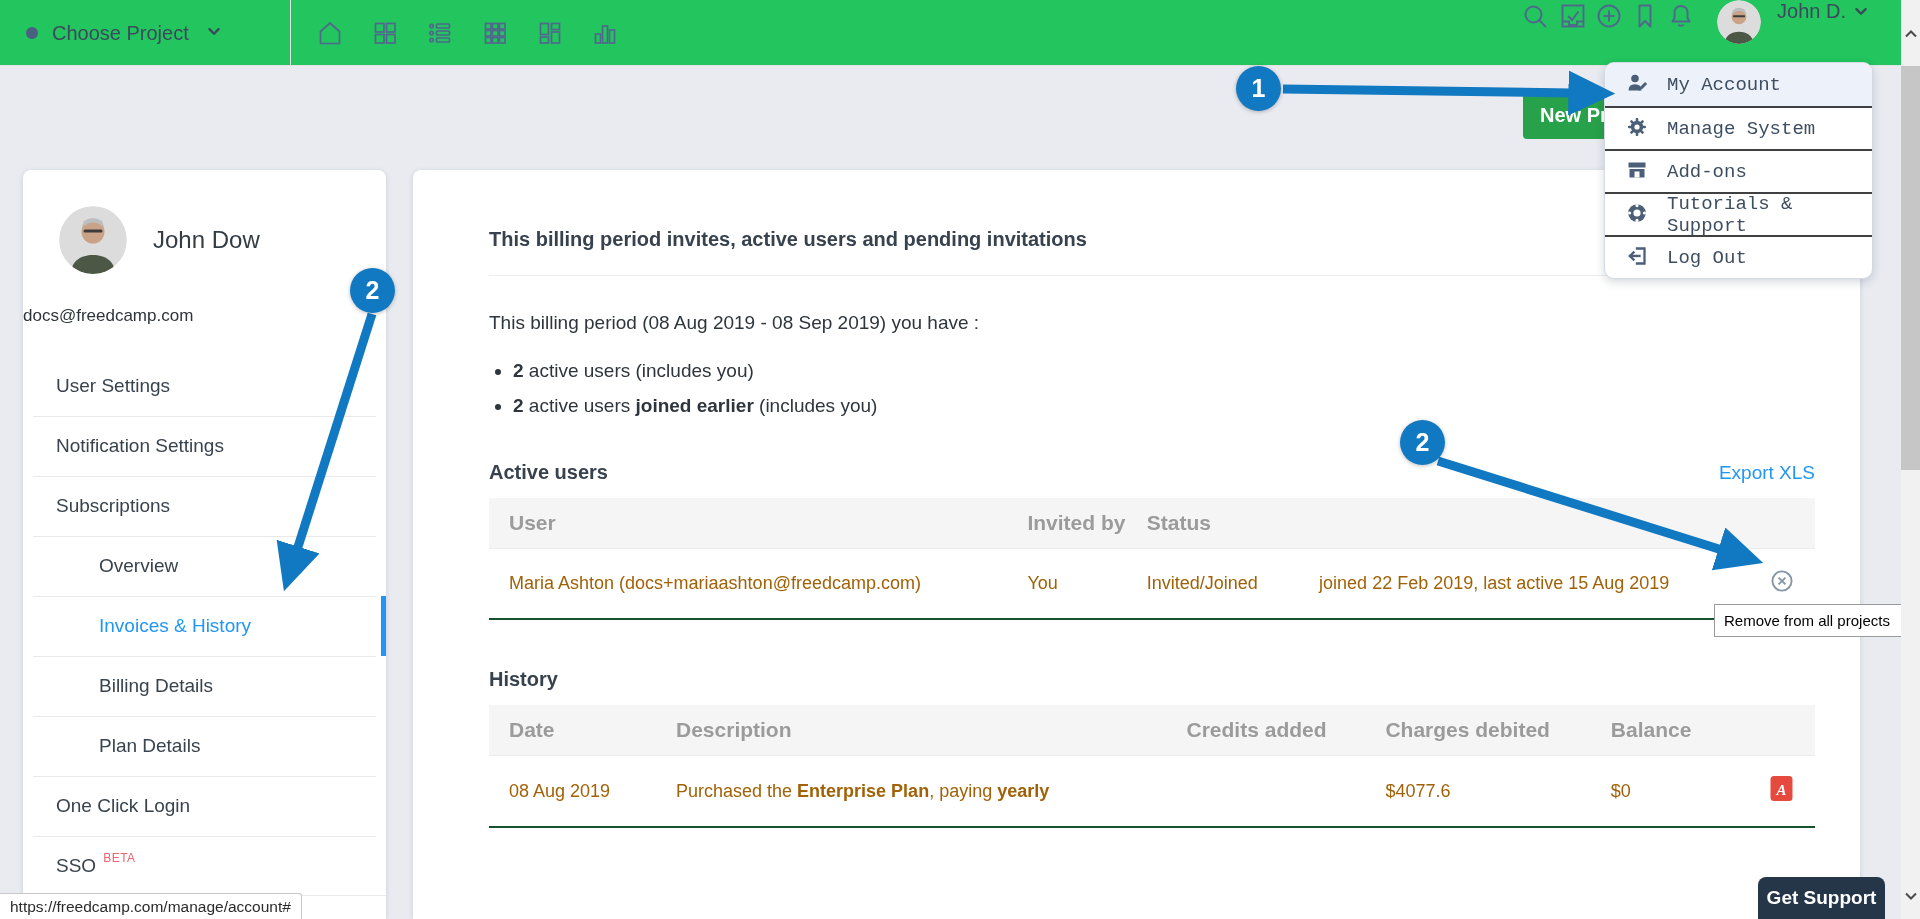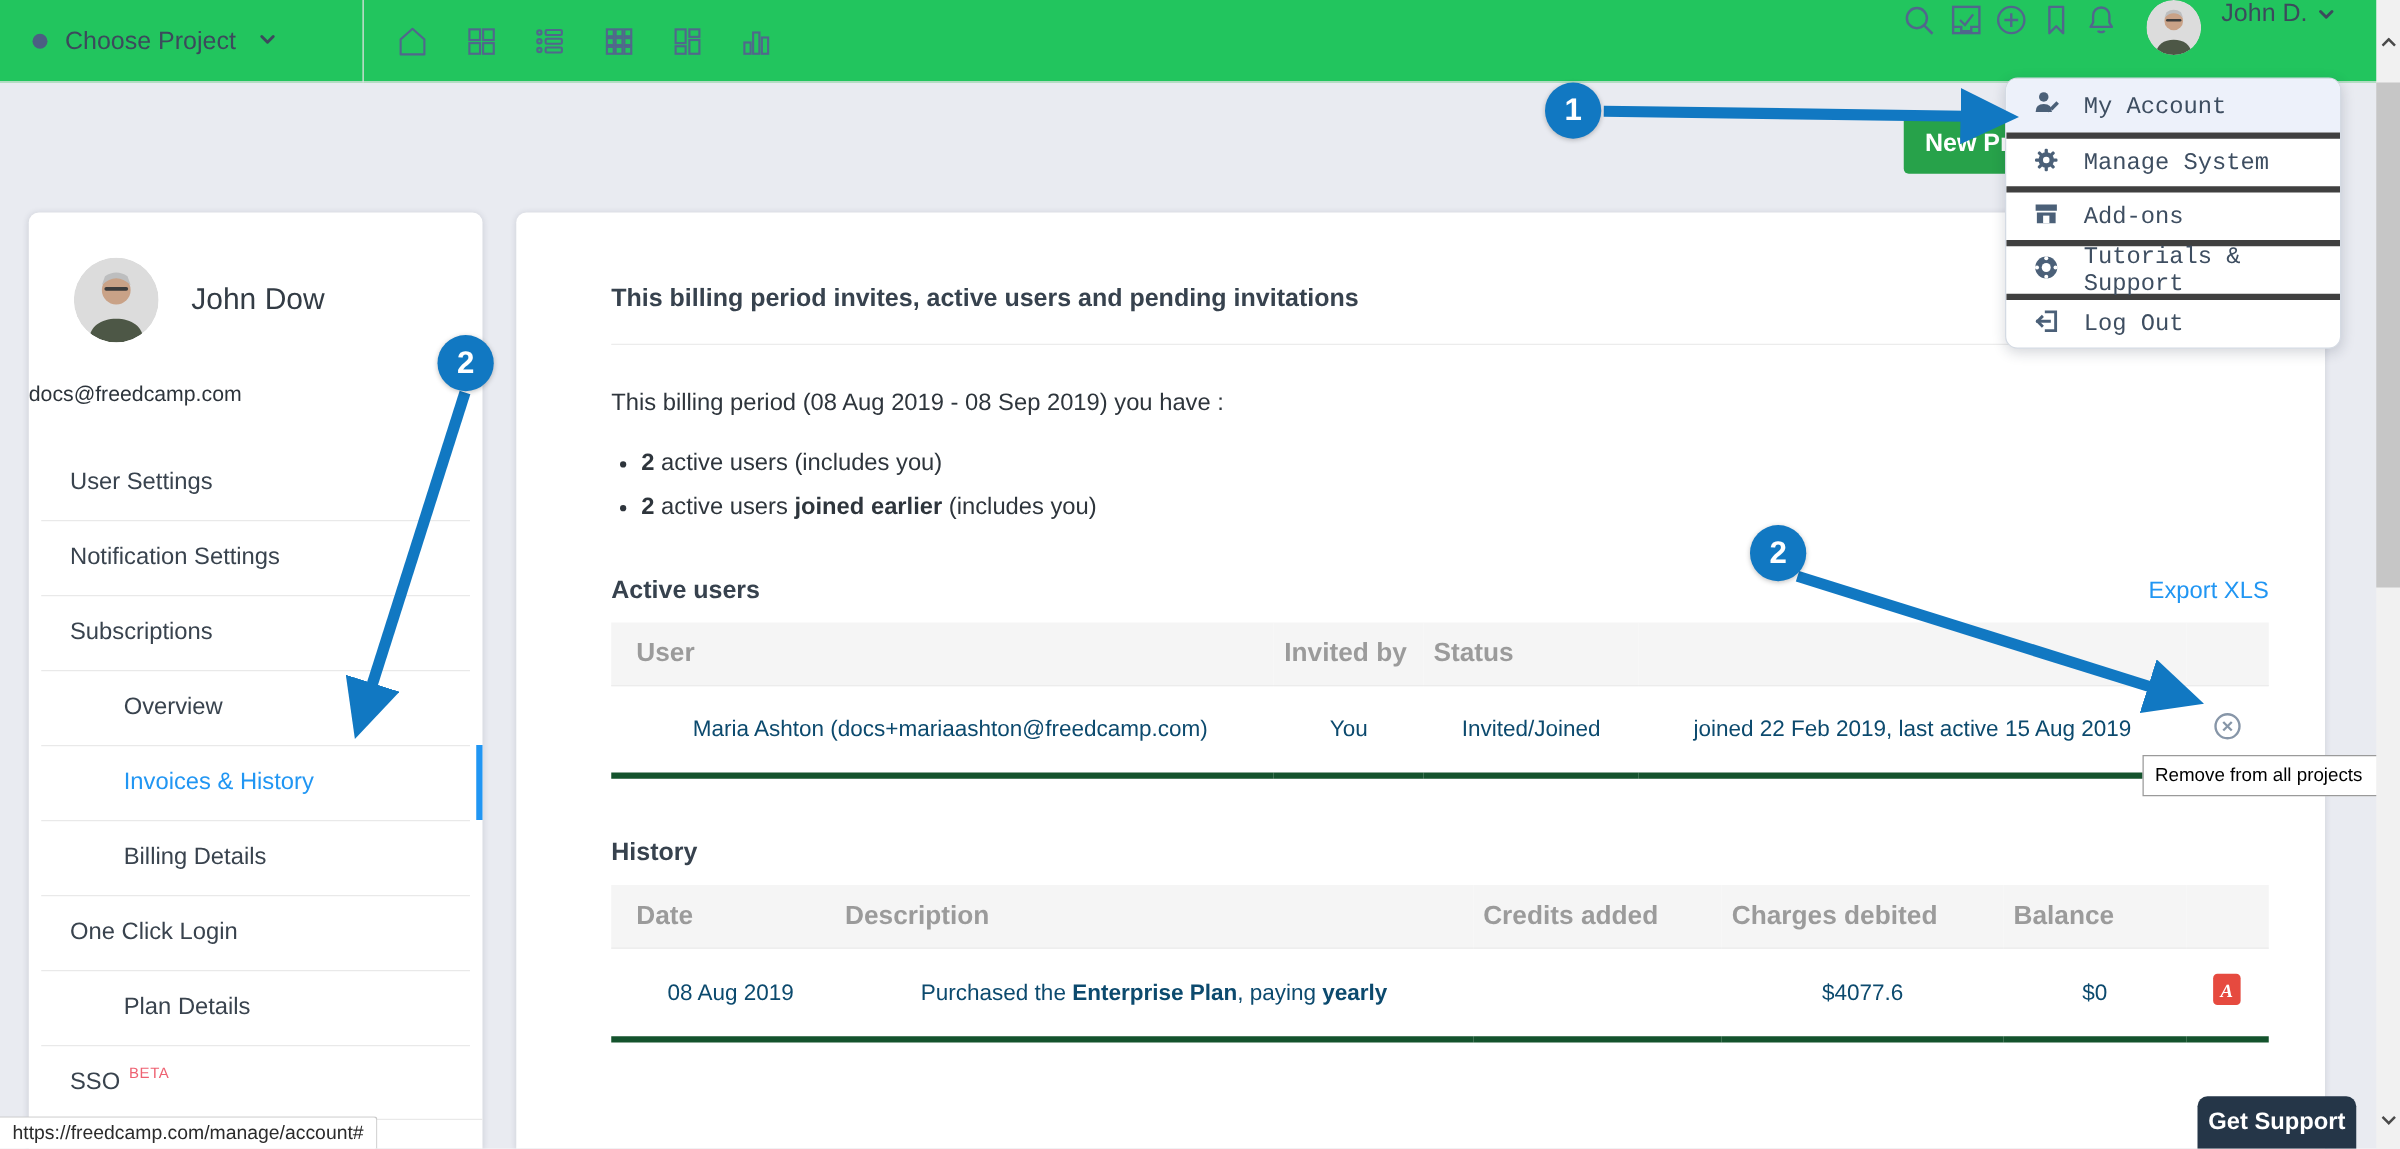--- a/index.html
+++ b/index.html
@@ -22,21 +22,21 @@
   .tb-username { font-size:20px; color:#3c4a5c; margin-left:12px; cursor:pointer; }
   
   .new-project { position:absolute; left:1523px; top:92px; width:210px; height:47px; background:#27a24a;
                  border-radius:4px; color:#fff; font-size:20px; font-weight:700; line-height:47px;
                  padding-left:17px; overflow:hidden; white-space:nowrap; z-index:10; cursor:pointer; }
   
   .user-menu { position:absolute; left:1604px; top:62px; width:269px; background:#fff;
                border:1px solid #d4dae3; border-radius:10px; box-shadow:0 3px 10px rgba(30,40,60,.18);
                z-index:50; overflow:hidden; }
   .menu-item { height:43px; display:flex; align-items:center; padding-left:20px; gap:18px; cursor:pointer; }
-  .menu-item + .menu-item { border-top:5px solid #404040; }
+  .menu-item + .menu-item { border-top:2px solid #404040; }
   .menu-item.active { background:#edf1fa; }
   .menu-label { font-size:19px; color:#3e4e61;font-family:Liberation Mono, monospace; }
   
   .side-card { position:absolute; left:23px; top:170px; width:363px; height:749px; background:#fff;
                border-radius:8px 8px 0 0; box-shadow:0 1px 5px rgba(40,50,70,.15); z-index:5; }
   .profile-row { display:flex; align-items:center; padding:36px 0 0 36px; }
   .side-avatar { width:68px; height:68px; border-radius:50%; overflow:hidden; flex:0 0 68px; }
   .side-name { font-size:24px; color:#333c45; margin-left:26px; }
   .side-email { text-align:left; font-size:17px; color:#2d343b; margin-top:32px; }
   .side-list { margin-top:30px; }
@@ -56,21 +56,21 @@
   .heading-divider { height:1px; background:#ececec; margin-top:24px; }
   .period-line { margin-top:36px; font-size:19px; color:#2e353c; }
   .billing-bullets { margin:26px 0 0; padding-left:24px; font-size:19px; color:#2e353c; }
   .billing-bullets li { margin-bottom:13px; }
   .table-head-row { margin-top:44px; display:flex; justify-content:space-between; align-items:center; }
   .export-link { font-size:19px; color:#2196f3; cursor:pointer; text-decoration:none; }
   table.data { width:100%; border-collapse:collapse; table-layout:fixed; margin-top:14px; }
   table.data th { background:#f5f5f5; color:#9b9b9b; font-size:21px; font-weight:700; text-align:left;
                   padding:13px 8px; border-bottom:1px solid #ececec; }
   table.data th:first-child, table.data td:first-child { padding-left:20px; }
-  table.data td { font-size:18px; color:#0c4a6e; padding:19px 8px; border-bottom:5px solid #14532d;text-align:center; }
+  table.data td { font-size:18px; color:#a16207; padding:19px 8px; border-bottom:2px solid #14532d; }
   .history-title { margin-top:48px; }
   .cell-action { text-align:center; }
   .remove-btn, .pdf-btn { cursor:pointer; display:inline-flex; }
   
   .tooltip { position:absolute; left:1714px; top:604px; width:199px; height:33px; background:#fff;
              border:1px solid #9a9a9a; z-index:70; display:flex; align-items:center; padding:0 9px;
              font-size:15px; color:#000; white-space:nowrap; }
   
   .badge { position:absolute; width:45px; height:45px; border-radius:50%; background:#1178c2; color:#fff;
            font-size:25px; font-weight:700; display:flex; align-items:center; justify-content:center;
@@ -319,25 +319,25 @@
     <div class="side-item indent">
         <span>Overview</span>
       </div>
     <div class="side-item indent active">
         <span>Invoices &amp; History</span>
         <span class="active-bar"></span>
       </div>
     <div class="side-item indent">
         <span>Billing Details</span>
       </div>
+    <div class="side-item indent">
+        <span>Plan Details</span>
+      </div>
     <div class="side-item">
         <span>One Click Login</span>
-      </div>
-    <div class="side-item indent">
-        <span>Plan Details</span>
       </div>
     <div class="side-item last">
         <span>SSO</span>
         <span class="beta">BETA</span>
       </div>
   </div>
 </div>
 
 <div class="main-card">
   <h2 class="section-heading">This billing period invites, active users and pending invitations</h2>

